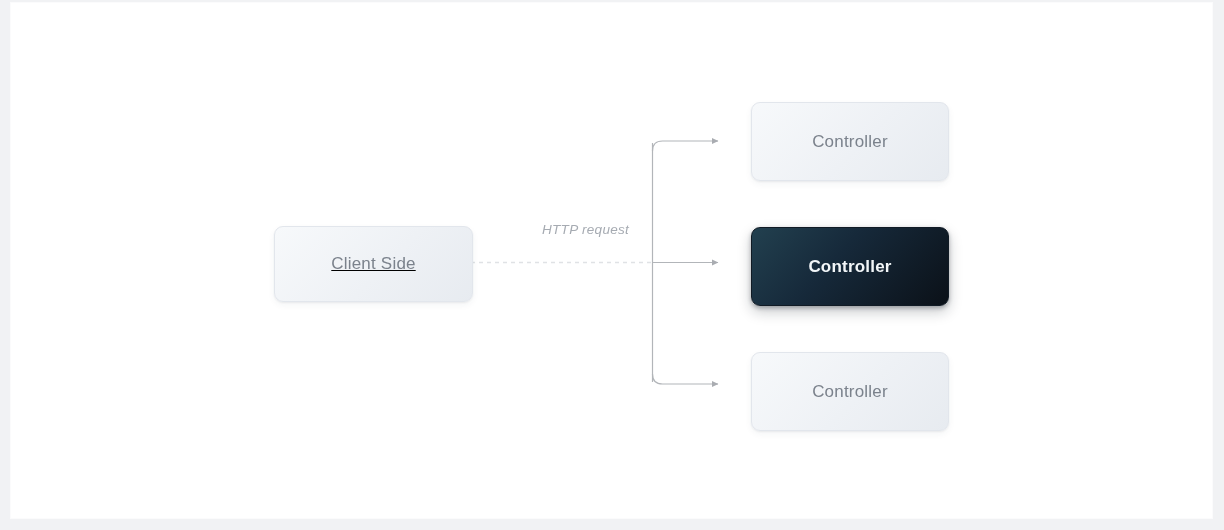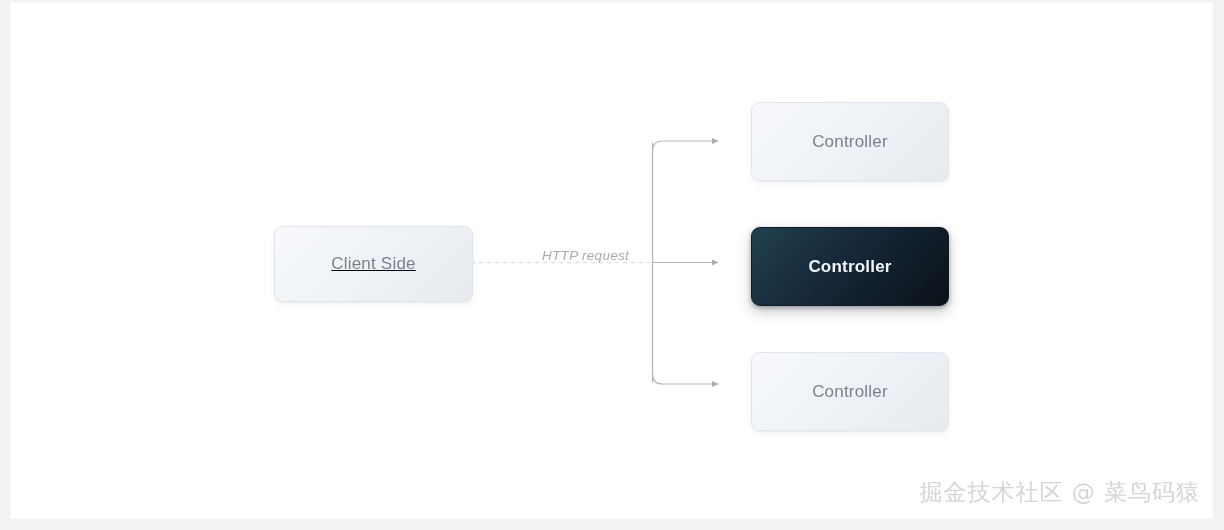--- a/index.html
+++ b/index.html
@@ -97,21 +97,21 @@
     top: 0;
     width: 1201px;
     height: 515px;
     pointer-events: none;
   }
 
   
   #http-request-label {
     position: absolute;
     left: 531px;
-    top: 245px;
+    top: 219px;
     font-size: 13.5px;
     font-style: italic;
     color: #a6abb2;
     white-space: nowrap;
     letter-spacing: 0.3px;
   }
 
   
   #watermark {
     position: absolute;
@@ -158,15 +158,14 @@
   </div>
 
   <div id="node-controller-active" class="node node-dark">
     <span class="node-label">Controller</span>
   </div>
 
   <div id="node-controller-bottom" class="node node-light">
     <span class="node-label">Controller</span>
   </div>
 
-  <div id="watermark">掘金技术社区 @ 菜鸟码猿</div>
 
 </div>
 
 </body></html>

